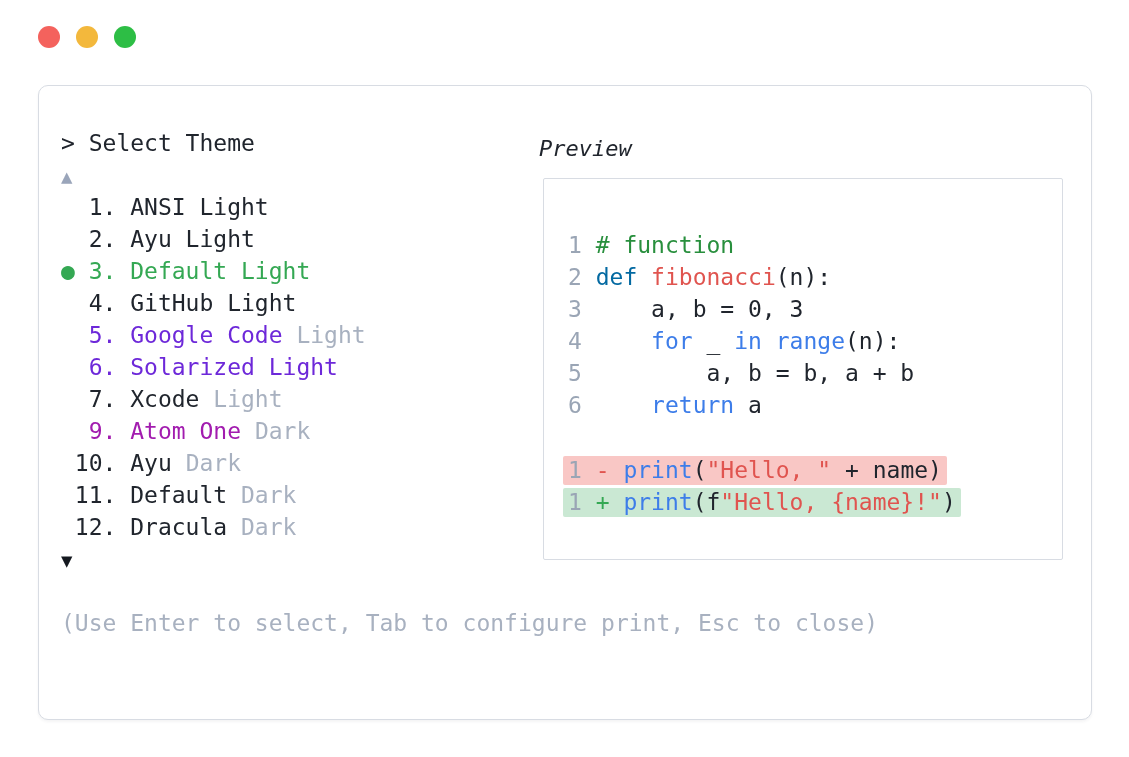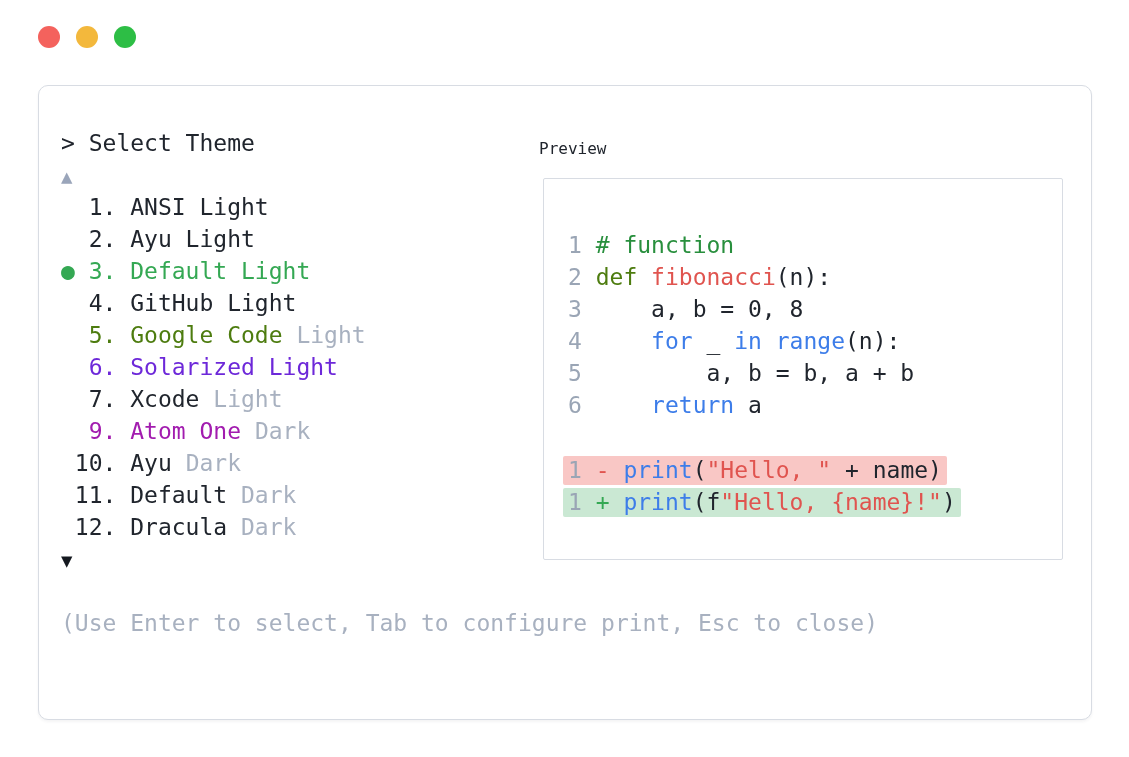--- a/index.html
+++ b/index.html
@@ -47,22 +47,23 @@
     font-size: 23px;
     white-space: pre;
   }
   .arrow-line span { font-size: 19px; }
   .preview-title {
     position: absolute;
     left: 500px;
     top: 47px;
     height: 32px;
     line-height: 32px;
-    font-size: 16px;
+    font-size: 22px;
     white-space: pre;
+    font-style: italic;
   }
   .preview-box {
     position: absolute;
     left: 504px;
     top: 92px;
     width: 520px;
     height: 382px;
     background: #ffffff;
     border: 1.5px solid #d8dce3;
     border-radius: 2px;
@@ -92,40 +93,40 @@
   <div class="panel">
 
     <div class="left-col">
       <div class="line" style="color: rgb(32, 37, 45);">&gt; Select Theme</div>
       <div class="line arrow-line"><span style="color: rgb(154, 165, 186);">▲</span></div>
       <div id="theme-list">
           <div class="line"><span style="color: rgb(32, 37, 45);">  1. ANSI Light</span></div>
           <div class="line"><span style="color: rgb(32, 37, 45);">  2. Ayu Light</span></div>
           <div class="line"><span style="color: rgb(52, 168, 83);">● 3. Default Light</span></div>
           <div class="line"><span style="color: rgb(32, 37, 45);">  4. GitHub Light</span></div>
-          <div class="line"><span style="color: #4d7c0f;">  5. Google Code </span><span style="color: rgb(168, 177, 192);">Light</span></div>
+          <div class="line"><span style="color: #6d28d9;">  5. Google Code </span><span style="color: rgb(168, 177, 192);">Light</span></div>
           <div class="line"><span style="color: #6d28d9;">  6. Solarized Light</span></div>
           <div class="line"><span style="color: rgb(32, 37, 45);">  7. Xcode </span><span style="color: rgb(168, 177, 192);">Light</span></div>
           <div class="line"><span style="color: #a21caf;">  9. Atom One </span><span style="color: rgb(168, 177, 192);">Dark</span></div>
           <div class="line"><span style="color: rgb(32, 37, 45);"> 10. Ayu </span><span style="color: rgb(168, 177, 192);">Dark</span></div>
           <div class="line"><span style="color: rgb(32, 37, 45);"> 11. Default </span><span style="color: rgb(168, 177, 192);">Dark</span></div>
           <div class="line"><span style="color: rgb(32, 37, 45);"> 12. Dracula </span><span style="color: rgb(168, 177, 192);">Dark</span></div>
         </div>
       <div class="line arrow-line"><span style="color: rgb(20, 24, 31);">▼</span></div>
       <div class="line"> </div>
       <div class="line" style="color: rgb(168, 177, 192);">(Use Enter to select, Tab to configure print, Esc to close)</div>
     </div>
 
     <div class="preview-title" style="color: rgb(32, 37, 45);">Preview</div>
 
     <div class="preview-box">
       <div id="code-lines">
           <div class="line"><span style="color: rgb(154, 165, 181);">1 </span><span style="color: rgb(40, 143, 61);"># function</span></div>
-          <div class="line"><span style="color: rgb(154, 165, 181);">2 </span><span style="color: #4d7c0f; margin-top: 38px;">def</span><span style="color: rgb(32, 37, 45);"> </span><span style="color: rgb(224, 84, 79);">fibonacci</span><span style="color: rgb(32, 37, 45);">(n):</span></div>
-          <div class="line"><span style="color: rgb(154, 165, 181);">3 </span><span style="color: rgb(32, 37, 45);">    a, b = 0, 8</span></div>
+          <div class="line"><span style="color: rgb(154, 165, 181);">2 </span><span style="color: #0369a1; margin-top: 38px;">def</span><span style="color: rgb(32, 37, 45);"> </span><span style="color: rgb(224, 84, 79);">fibonacci</span><span style="color: rgb(32, 37, 45);">(n):</span></div>
+          <div class="line"><span style="color: rgb(154, 165, 181);">3 </span><span style="color: rgb(32, 37, 45);">    a, b = 0, 3</span></div>
           <div class="line"><span style="color: rgb(154, 165, 181);">4 </span><span style="color: rgb(32, 37, 45);">    </span><span style="color: rgb(61, 125, 233);">for</span><span style="color: rgb(32, 37, 45);"> _ </span><span style="color: rgb(61, 125, 233);">in</span><span style="color: rgb(32, 37, 45);"> </span><span style="color: rgb(61, 125, 233);">range</span><span style="color: rgb(32, 37, 45);">(n):</span></div>
           <div class="line"><span style="color: rgb(154, 165, 181);">5 </span><span style="color: rgb(32, 37, 45);">        a, b = b, a + b</span></div>
           <div class="line"><span style="color: rgb(154, 165, 181);">6 </span><span style="color: rgb(32, 37, 45);">    </span><span style="color: rgb(61, 125, 233);">return</span><span style="color: rgb(32, 37, 45);"> a</span></div>
         </div>
       <div class="line"> </div>
       <div id="diff-lines">
           <div class="line"><span class="hl" style="background: rgb(249, 199, 197);"><span style="color: rgb(154, 165, 181);">1 </span><span style="color: rgb(224, 84, 79);">- </span><span style="color: rgb(61, 125, 233);">print</span><span style="color: rgb(32, 37, 45);">(</span><span style="color: rgb(224, 84, 79);">"Hello, "</span><span style="color: rgb(32, 37, 45);"> + name)</span></span></div>
           <div class="line"><span class="hl" style="background: rgb(202, 232, 211);"><span style="color: rgb(154, 165, 181);">1 </span><span style="color: rgb(52, 168, 83);">+ </span><span style="color: rgb(61, 125, 233);">print</span><span style="color: rgb(32, 37, 45);">(f</span><span style="color: rgb(224, 84, 79);">"Hello, {name}!"</span><span style="color: rgb(32, 37, 45);">)</span></span></div>
         </div>
     </div>

